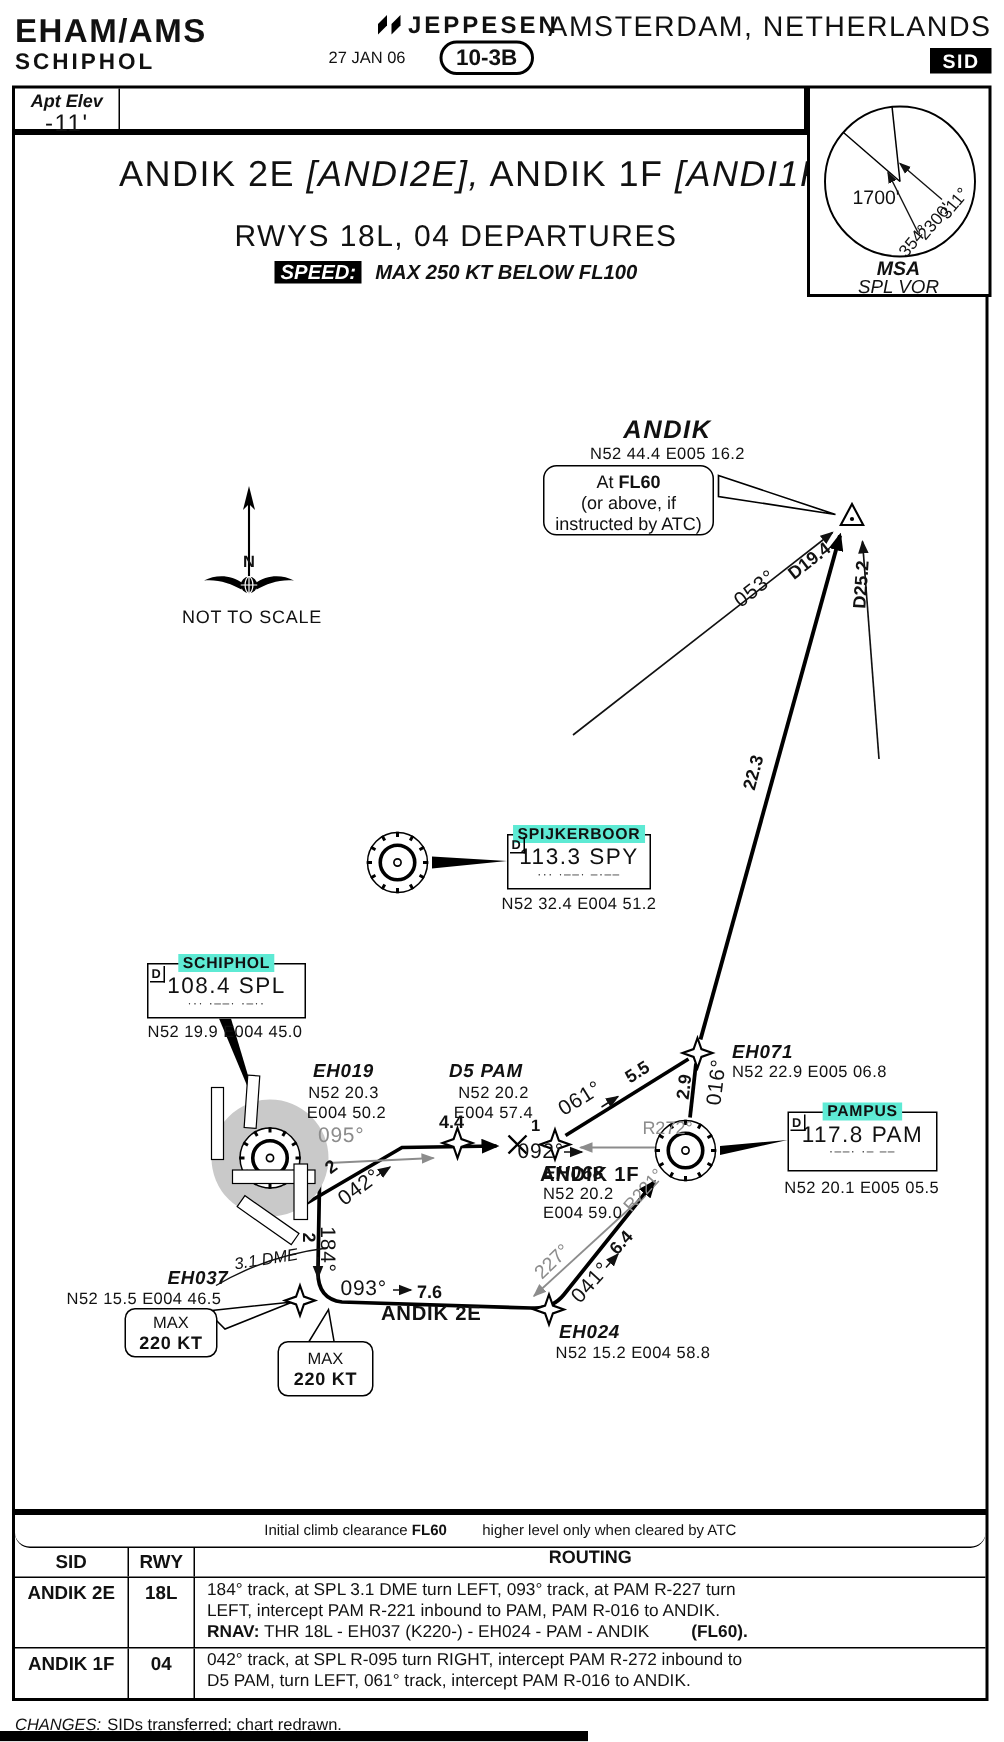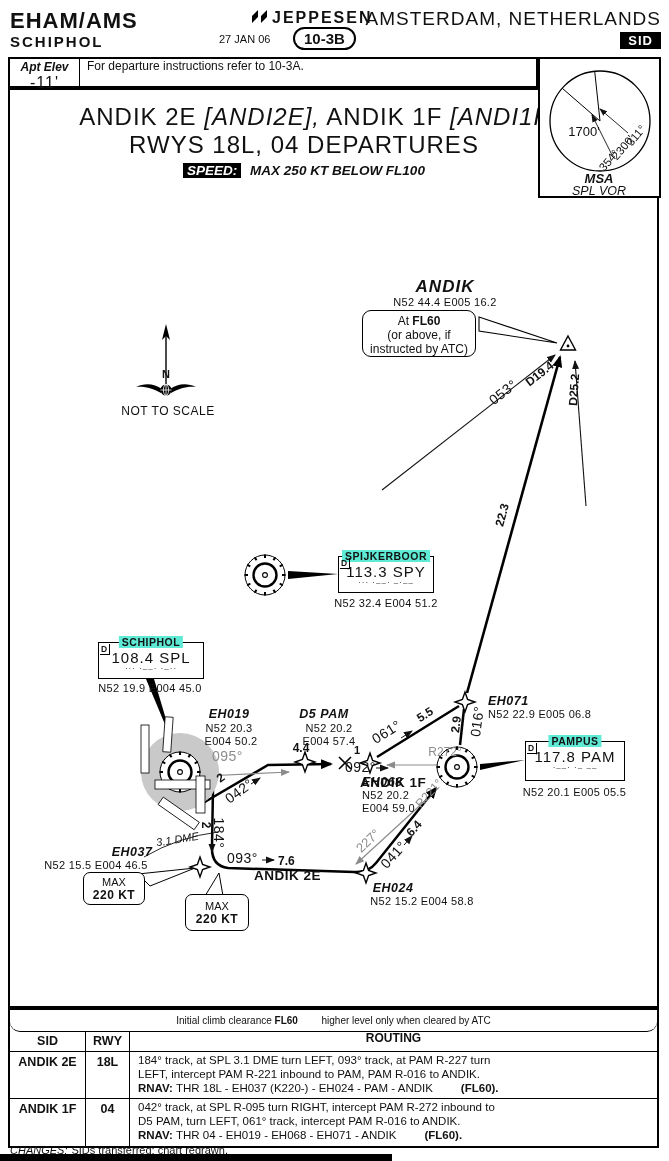--- a/index.html
+++ b/index.html
@@ -27,21 +27,21 @@
   .ib-big{font-size:16px;letter-spacing:1px;margin-top:0px;}
   .ib-it{font-size:12px;font-style:italic;font-weight:bold;}
   .ib-line{font-size:12px;line-height:13.5px;}
   
   .frame{left:8px;top:88px;width:651px;height:920px;border:2px solid #000;box-sizing:border-box;background:#fff;}
   .msabox{left:538px;top:57px;width:123px;height:141px;border:2px solid #000;background:#fff;box-sizing:border-box;z-index:5;}
   
   .titleblock{left:8px;top:103px;width:592px;text-align:center;z-index:2;}
   .t1{font-size:24px;letter-spacing:1px;padding-left:28px;}
   .t1 .code{font-style:italic;}
-  .t2{font-size:24px;letter-spacing:1px;margin-top:0;}
+  .t2{font-size:20px;letter-spacing:1px;margin-top:16px;}
   .t3{font-size:13.5px;font-weight:bold;font-style:italic;margin-top:4px;}
   .speedchip{background:#000;color:#fff;padding:0 4px;margin-right:5px;}
   
   .navbox{position:absolute;border:1.6px solid #000;background:#fff;text-align:center;z-index:4;box-sizing:border-box;}
   .nb-name{position:absolute;top:-7px;left:50%;transform:translateX(-50%);background:#5eead4;
         padding:0 3px;font-size:10.5px;font-weight:bold;letter-spacing:0.5px;white-space:nowrap;}
   .nb-d{position:absolute;left:1px;top:1px;font-size:8.5px;font-weight:bold;
         border-right:1px solid #000;border-bottom:1px solid #000;padding:0 2px 0 1px;}
   .nb-freq{font-size:15px;letter-spacing:1px;margin-top:6px;white-space:nowrap;}
   .nb-morse{font-size:8px;letter-spacing:1px;line-height:5px;color:#333;}
@@ -96,21 +96,20 @@
   <div class="abs oval">10-3B</div>
   <div class="abs city">AMSTERDAM, NETHERLANDS</div>
   <div class="abs sidbadge">SID</div>
 
   <div class="abs infobar">
     <div class="ib-cell ib2">
       <div class="ib-it">Apt Elev</div>
       <div class="ib-big">-11'</div>
     </div>
     <div class="ib-cell ib3">
-      <div class="ib-line">For departure instructions refer to 10-3A.</div>
     </div>
   </div>
 
   <div class="abs frame"></div>
 
   <div class="abs titleblock">
     <div class="t1">
       <span>ANDIK 2E</span>
       <span class="code">[ANDI2E],</span>
       <span>ANDIK 1F</span>
@@ -369,23 +368,20 @@
           <b>RNAV:</b><span>THR 18L - EH037 (K220-) - EH024 - PAM - ANDIK</span><span class="rnav-fl">(FL60).</span>
         </div>
       </div>
     </div>
     <div class="rowC">
       <div class="c-sid">ANDIK 1F</div>
       <div class="c-rwy">04</div>
       <div class="c-rt">
         <div>042° track, at SPL R-095 turn RIGHT, intercept PAM R-272 inbound to</div>
         <div>D5 PAM, turn LEFT, 061° track, intercept PAM R-016 to ANDIK.</div>
-        <div class="rnavline">
-          <b>RNAV:</b><span>THR 04 - EH019 - EH068 - EH071 - ANDIK</span><span class="rnav-fl">(FL60).</span>
-        </div>
       </div>
     </div>
   </div>
 
   <div class="abs foot-l">
     <i>CHANGES:</i><span>SIDs transferred; chart redrawn.</span>
   </div>
   <div class="abs blackbar"></div>
 
 </div>

